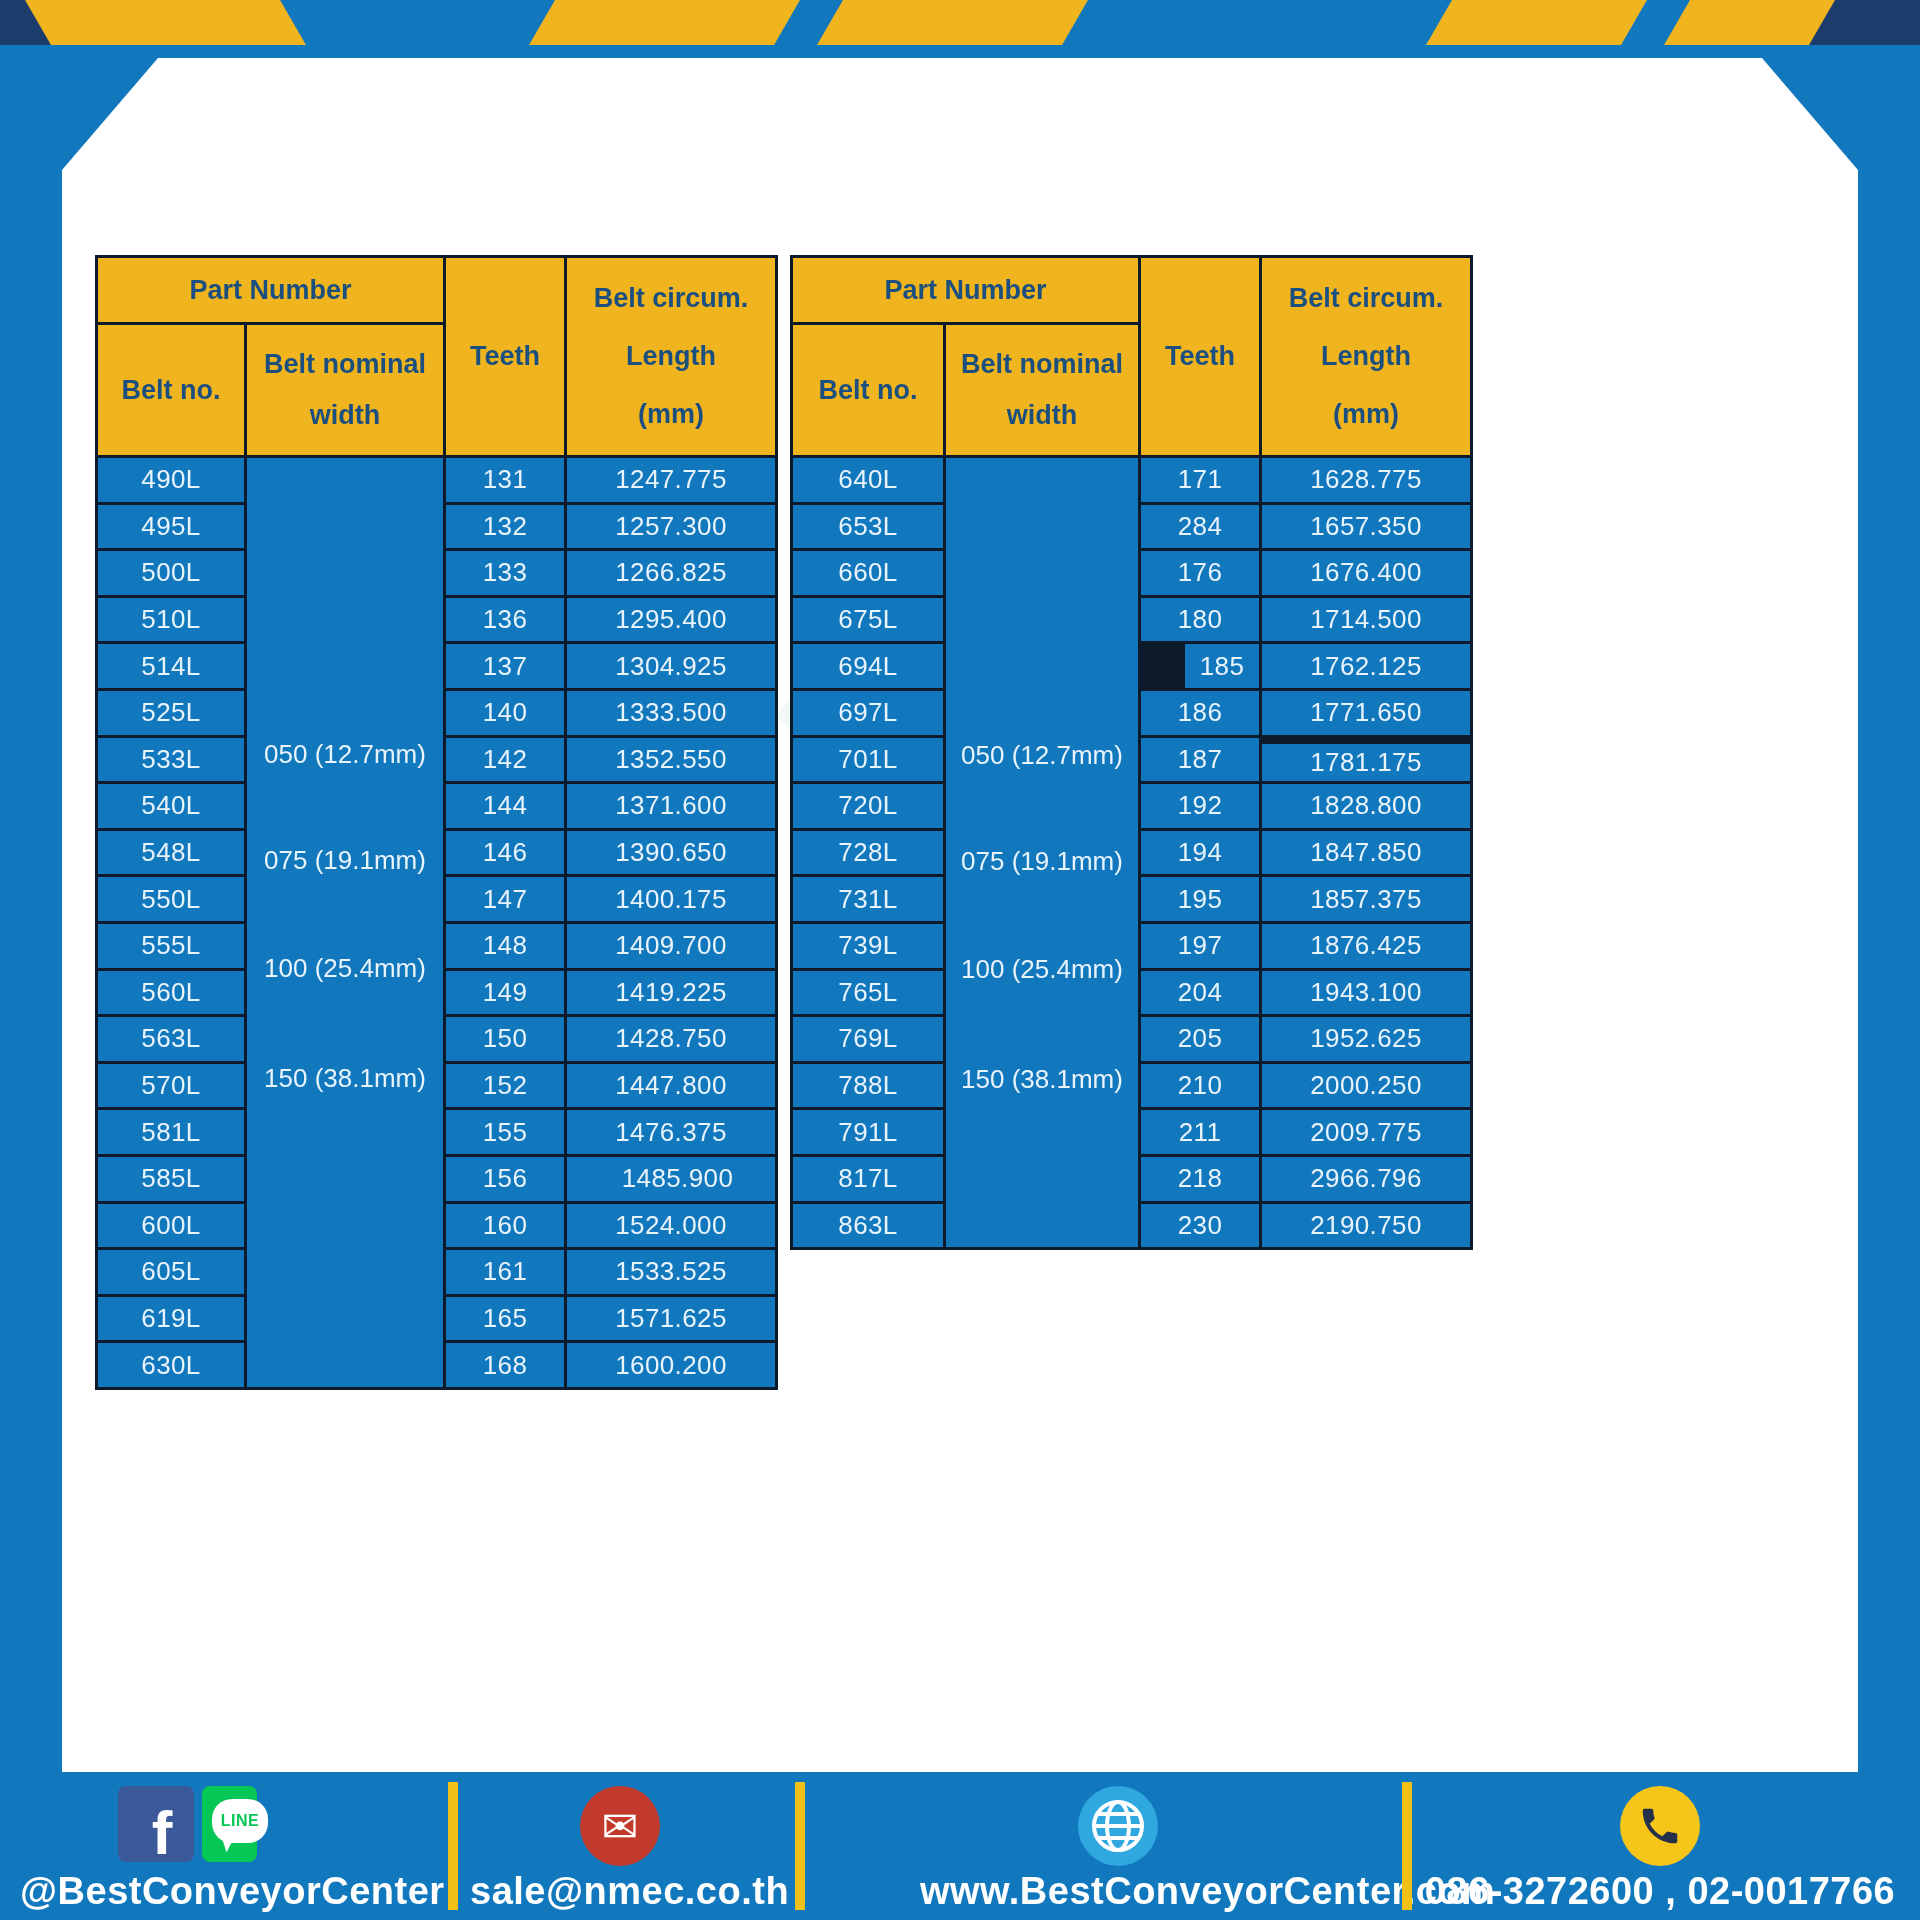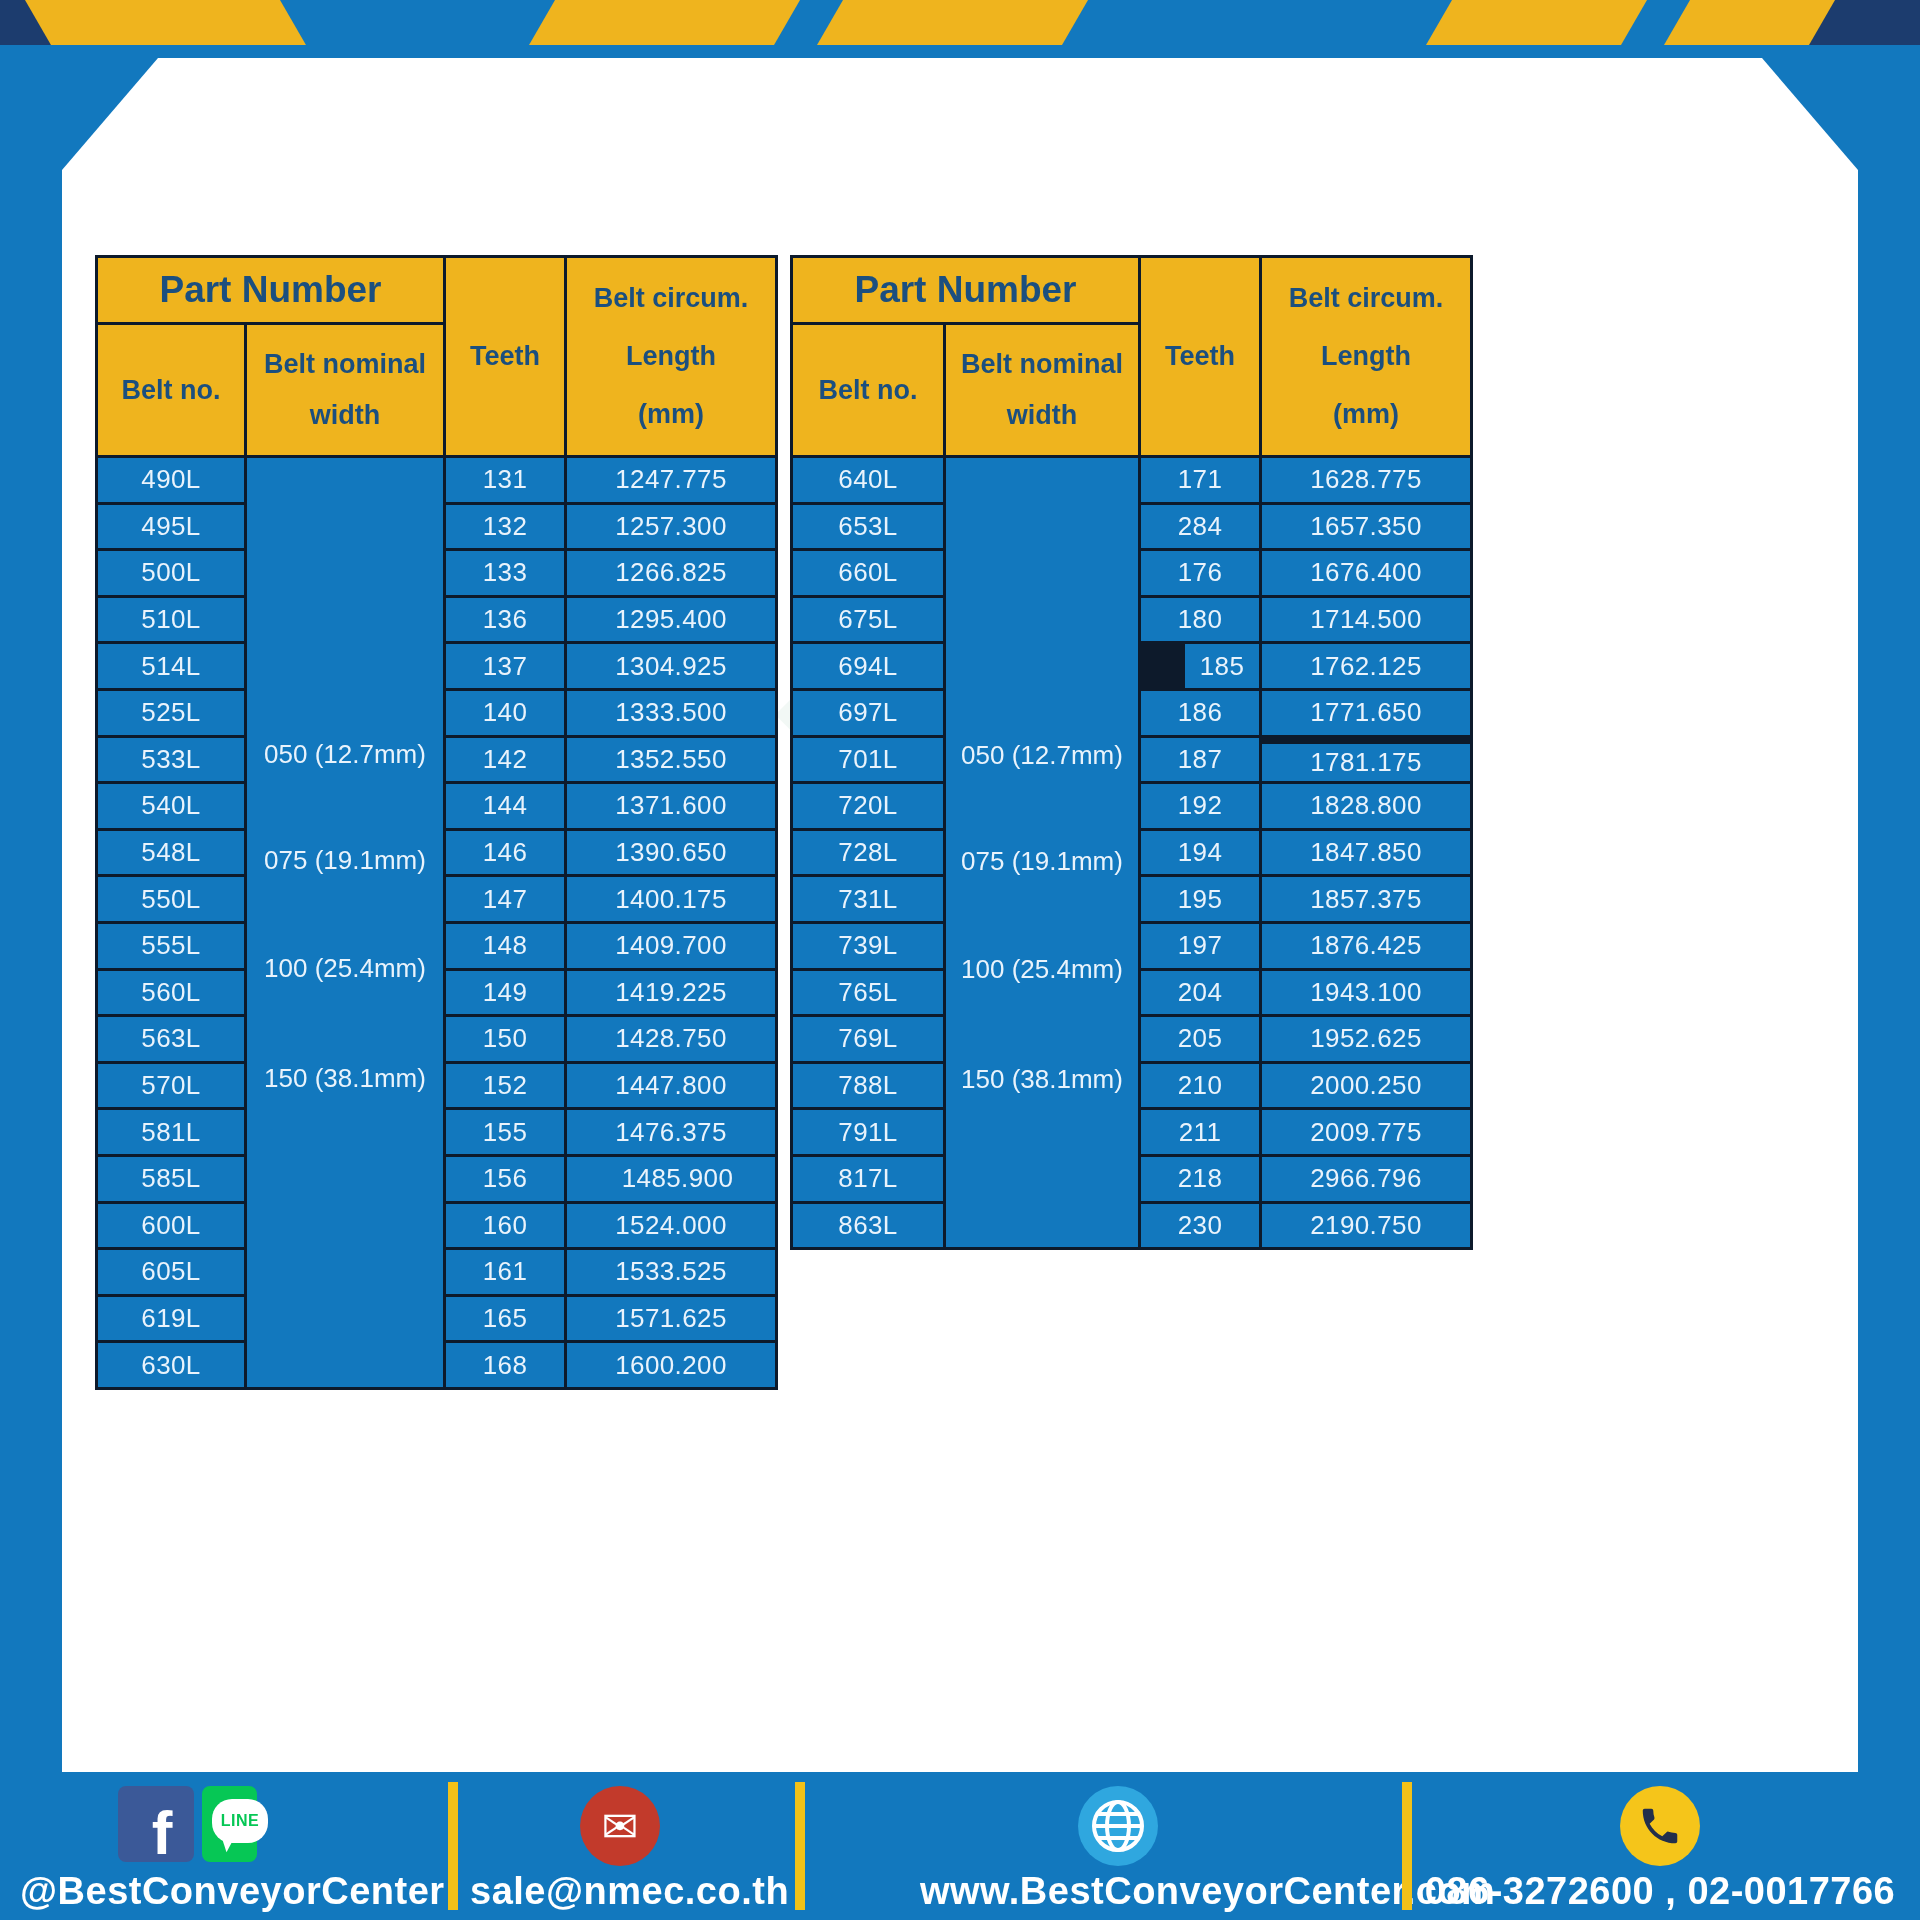--- a/index.html
+++ b/index.html
@@ -33,21 +33,21 @@
   .spec-table{
     position:absolute;display:grid;gap:3px;
     background:#0D1A2B;border:3px solid #0D1A2B;
   }
   #table-left{left:95px;top:255px;grid-template-columns:146px 196px 118px 208px;
     grid-template-rows:64px 130px repeat(20,43.6px);}
   #table-right{left:790px;top:255px;grid-template-columns:150px 192px 118px 208px;
     grid-template-rows:64px 130px repeat(17,43.6px);}
   .hcell{background:#EFB41E;color:#1B4F7F;display:flex;align-items:center;
     justify-content:center;font-weight:bold;text-align:center;}
-  .h-part{grid-column:1/3;grid-row:1;font-size:37px;}
+  .h-part{grid-column:1/3;grid-row:1;font-size:27px;}
   .h-beltno{grid-column:1;grid-row:2;font-size:27px;}
   .h-width{grid-column:2;grid-row:2;font-size:27px;line-height:1.9;}
   .h-width .inner{width:170px;}
   .h-teeth{grid-column:3;grid-row:1/3;font-size:27px;}
   .h-length{grid-column:4;grid-row:1/3;flex-direction:column;gap:27px;font-size:27px;}
   .dcell{background:#1278BE;color:#E9F3FC;display:flex;align-items:center;
     justify-content:center;font-size:26px;letter-spacing:0.4px;}
   .c-belt{grid-column:1;}
   .c-teeth{grid-column:3;}
   .c-length{grid-column:4;}

